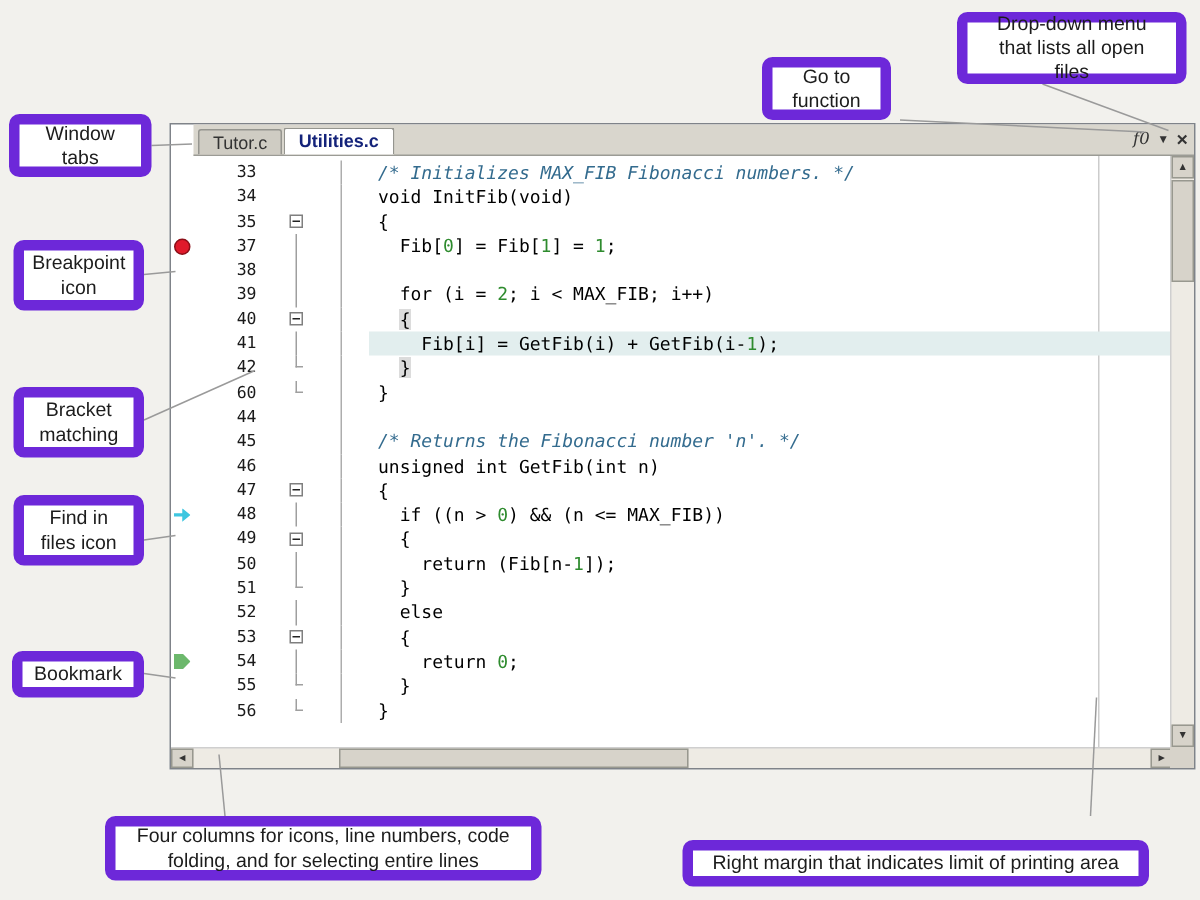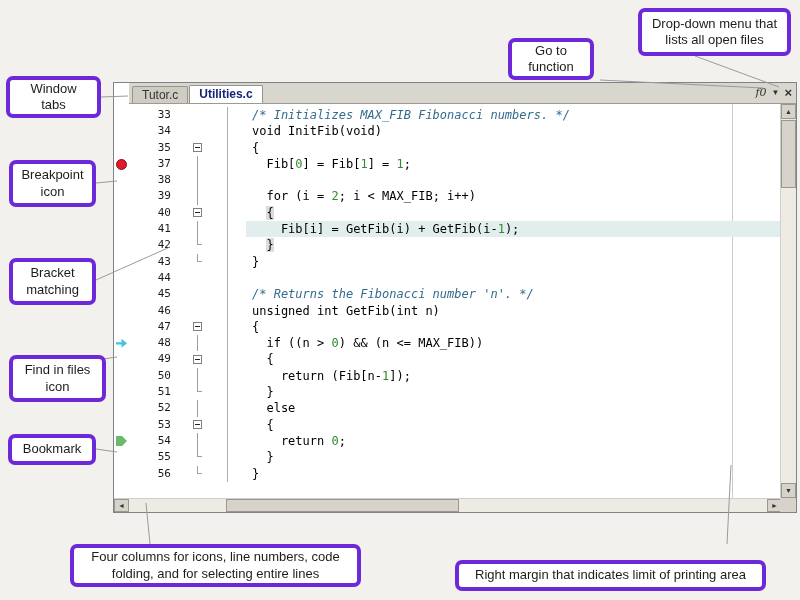--- a/index.html
+++ b/index.html
@@ -6,28 +6,28 @@
   html,body { margin:0; padding:0; }
   body {
     width:800px; height:600px; position:relative; overflow:hidden;
     background:#f2f1ed;
     font-family:"Liberation Sans", sans-serif;
   }
 
   
   .callout {
     position:absolute; z-index:4;
-    background:#ffffff; border:4px solid #6d28d9; border-radius:7px;
+    background:#ffffff; border:7px solid #6d28d9; border-radius:7px;
     display:flex; align-items:center; justify-content:center; text-align:center;
     font-size:13px; color:#1c1c1c; padding:3px 8px; line-height:1.25;
   }
   #co-window-tabs { left:6px;  top:76px;  width:95px;  height:42px; }
   #co-breakpoint  { left:9px;  top:160px; width:87px;  height:47px; }
   #co-bracket     { left:9px;  top:258px; width:87px;  height:47px;text-align:center; }
-  #co-find        { left:9px;  top:355px; width:97px;  height:47px; }
+  #co-find        { left:9px;  top:330px; width:87px;  height:47px; }
   #co-bookmark    { left:8px;  top:434px; width:88px;  height:31px; }
   #co-goto        { left:508px; top:38px; width:86px; height:42px; }
   #co-dropdown    { left:638px; top:8px;  width:153px; height:48px; }
   #co-columns     { left:70px; top:544px; width:291px; height:43px; }
   #co-rmargin     { left:455px; top:544px; width:311px; height:31px;margin-top:16px; }
 
   #leaders { position:absolute; left:0; top:0; width:800px; height:600px; z-index:3; pointer-events:none; }
 
   
   #editor {
@@ -209,21 +209,21 @@
           <div class="cell-icon"></div>
           <div class="cell-num">42</div>
           <div class="cell-fold">
             <div class="fold-end"></div>
           </div>
           <div class="cell-sel"></div>
           <div class="cell-code">  <span class="tok-bracket">}</span></div>
         </div>
         <div class="code-row">
           <div class="cell-icon"></div>
-          <div class="cell-num">43</div>
+          <div class="cell-num">60</div>
           <div class="cell-fold">
             <div class="fold-end"></div>
           </div>
           <div class="cell-sel"></div>
           <div class="cell-code">}</div>
         </div>
         <div class="code-row">
           <div class="cell-icon"></div>
           <div class="cell-num">44</div>
           <div class="cell-fold"></div>

